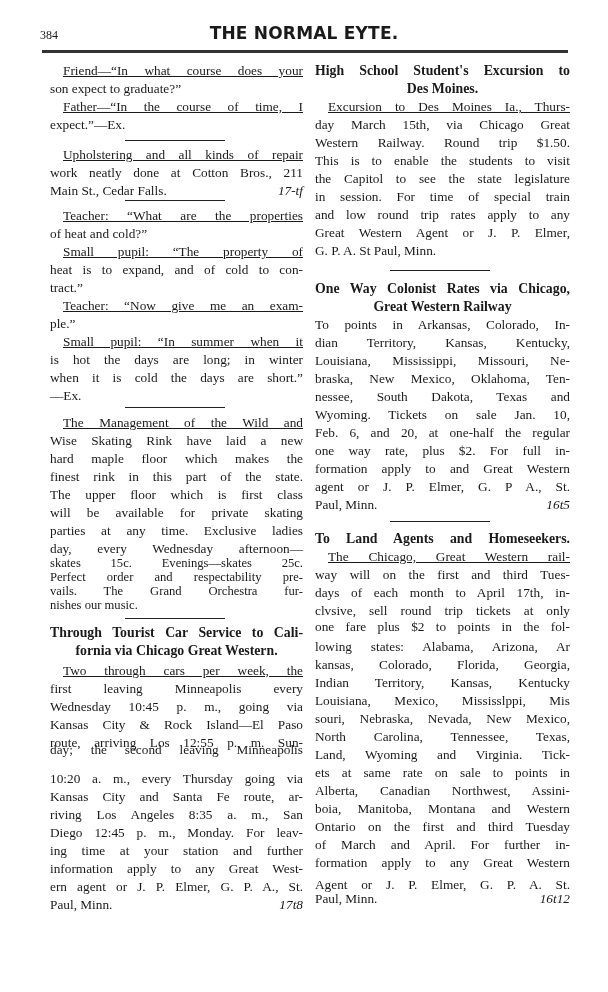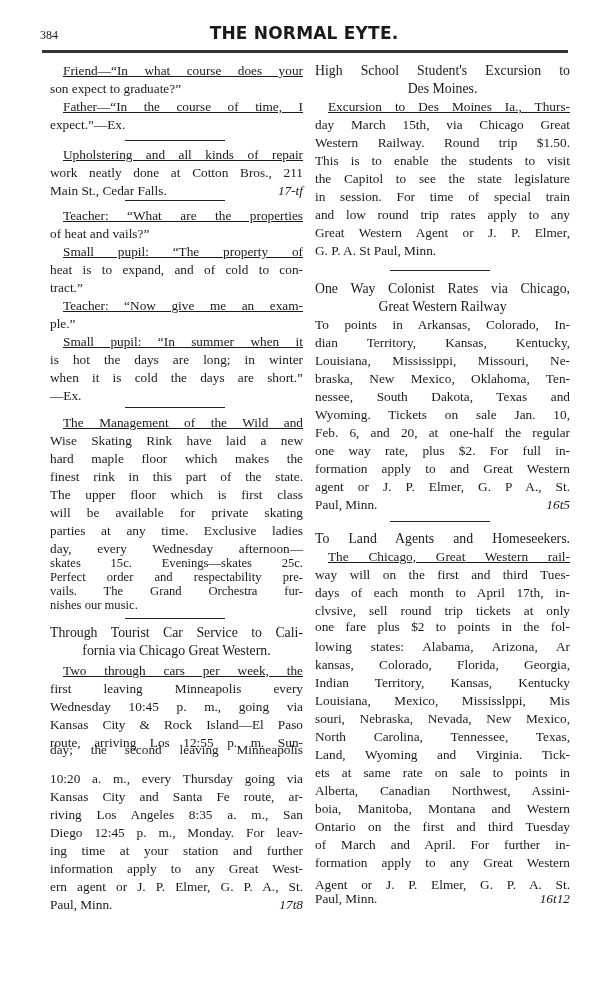--- a/index.html
+++ b/index.html
@@ -11,21 +11,21 @@
   .masthead { position: absolute; left: 0; width: 608px; top: 23px; text-align: center; font-size: 17px; font-weight: bold; font-family: "DejaVu Sans", sans-serif; letter-spacing: 0.2px; }
   .head-rule { position: absolute; left: 42px; width: 526px; top: 50px; height: 3px; background: #333; }
   .col { position: absolute; top: 58px; }
   .col-left { left: 50px; width: 253px; }
   .col-right { left: 315px; width: 255px; }
   .ln { position: absolute; left: 0; width: 100%; font-size: 13.3px; line-height: 18px; white-space: nowrap; font-family: "Liberation Serif", serif; text-align: justify; text-align-last: justify; }
   .ln.last { text-align-last: left; }
   .ln.indent { padding-left: 13px; box-sizing: border-box; text-decoration: underline; }
   .ln.center { text-align: center; text-align-last: center; }
   .ln.tight { font-size: 12.6px; line-height: 14px; }
-  .ln.head { font-size: 13.8px; }
+  .ln.head { font-size: 13.8px; font-weight: bold; }
   .ln .code { float: right; font-style: italic; }
   .rule { position: absolute; height: 1px; background: #222; }
 </style>
 </head>
 <body>
 
 <div class="page-num">384</div>
 <div class="masthead">THE NORMAL EYTE.</div>
 <div class="head-rule"></div>
 
@@ -44,21 +44,21 @@
     <div class="ln" style="top:106px">work neatly done at Cotton Bros., 211</div>
     <div class="ln last" style="top:124px">
       <span>Main St., Cedar Falls.</span>
       <span class="code">17-tf</span>
     </div>
   </div>
   <div class="rule" style="left:75px;width:100px;top:142px"></div>
 
   <div>
     <div class="ln indent" style="top:149px">Teacher: “What are the properties</div>
-    <div class="ln last" style="top:167px">of heat and vails?”</div>
+    <div class="ln last" style="top:167px">of heat and cold?”</div>
     <div class="ln indent" style="top:185px">Small pupil: “The property of</div>
     <div class="ln" style="top:203px">heat is to expand, and of cold to con-</div>
     <div class="ln last" style="top:221px">tract.”</div>
     <div class="ln indent" style="top:239px">Teacher: “Now give me an exam-</div>
     <div class="ln last" style="top:257px">ple.”</div>
     <div class="ln indent" style="top:275px">Small pupil: “In summer when it</div>
     <div class="ln" style="top:293px">is hot the days are long; in winter</div>
     <div class="ln" style="top:311px">when it is cold the days are short.”</div>
     <div class="ln last" style="top:329px">—Ex.</div>
   </div>

